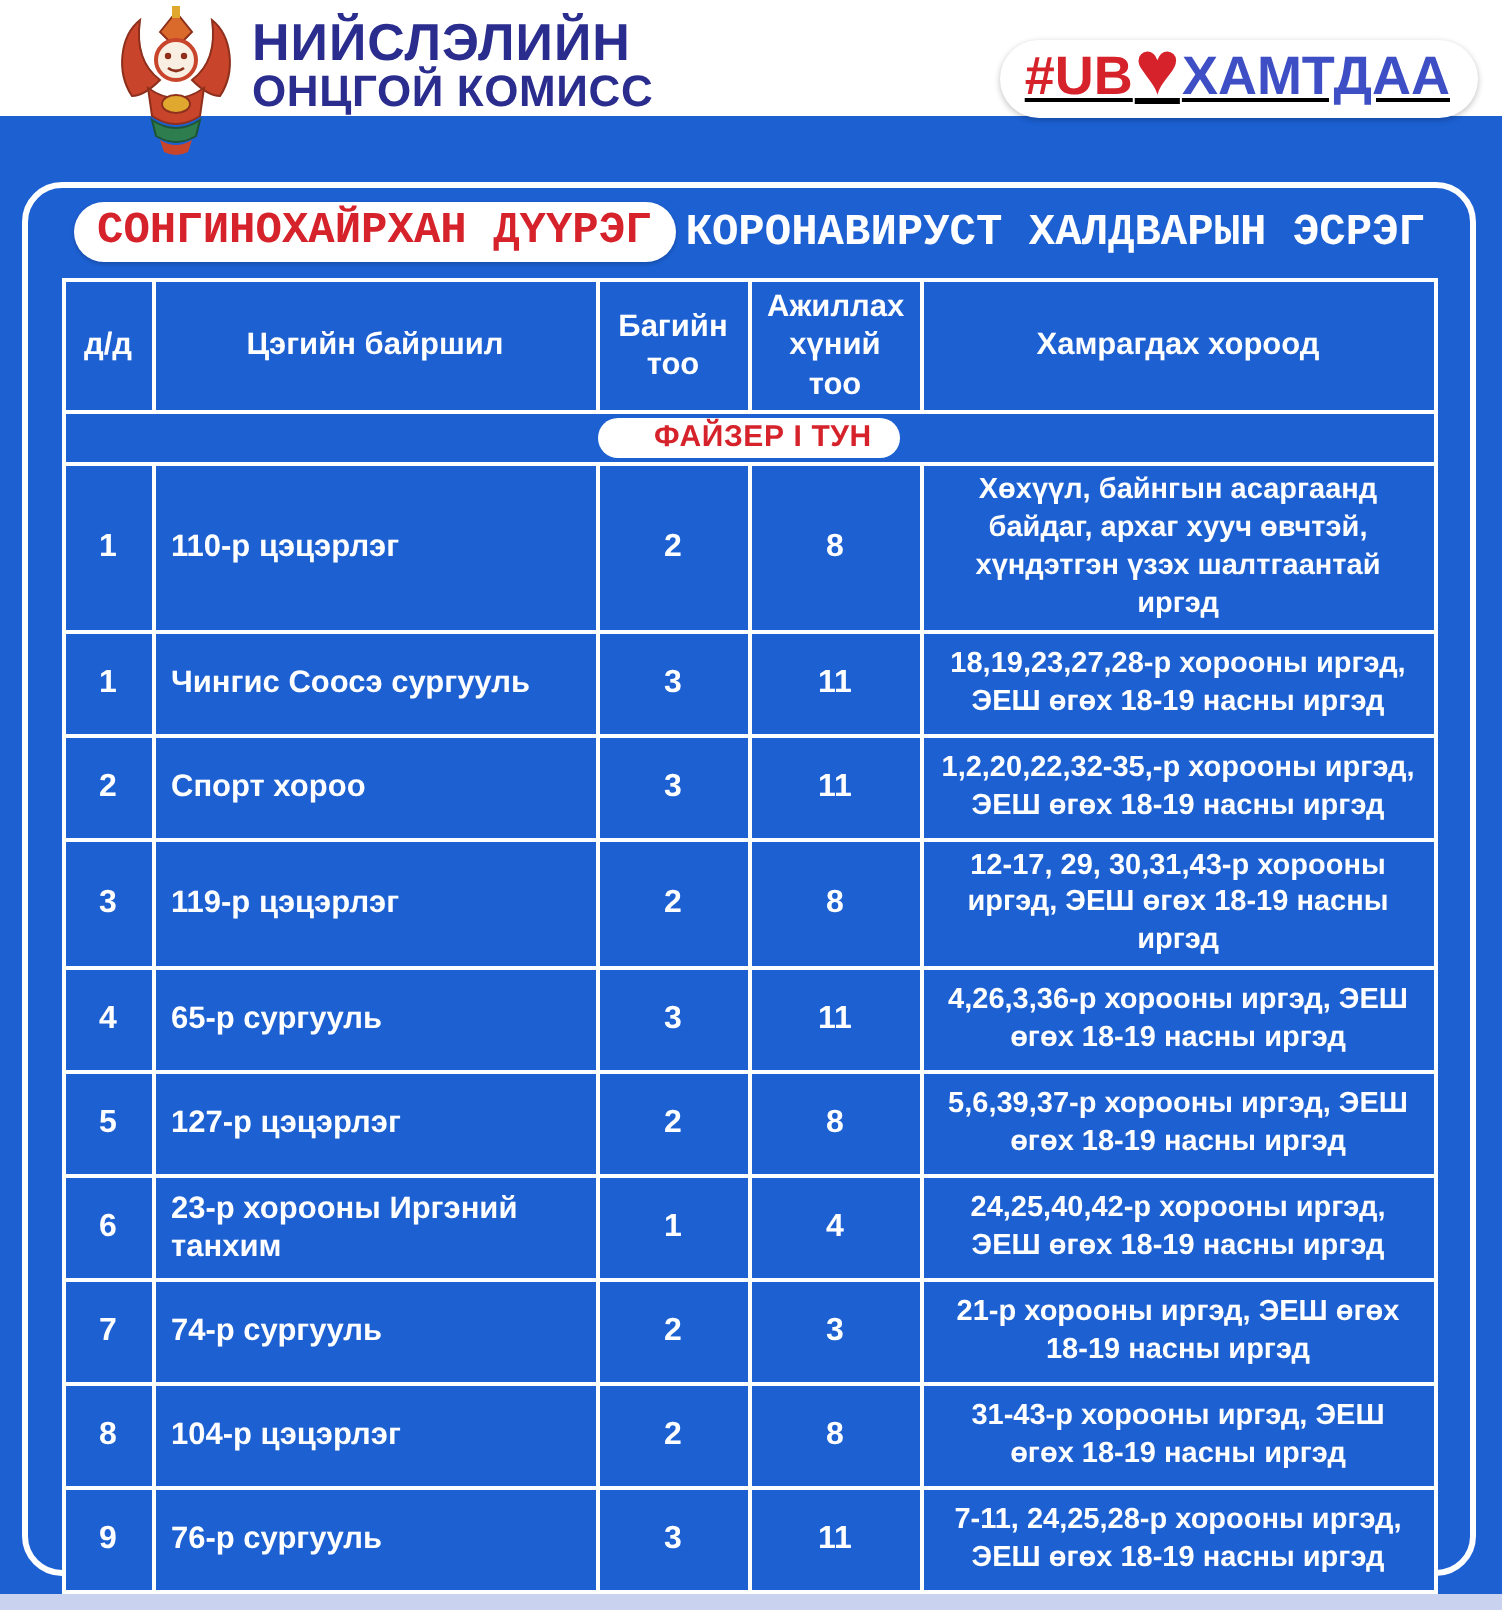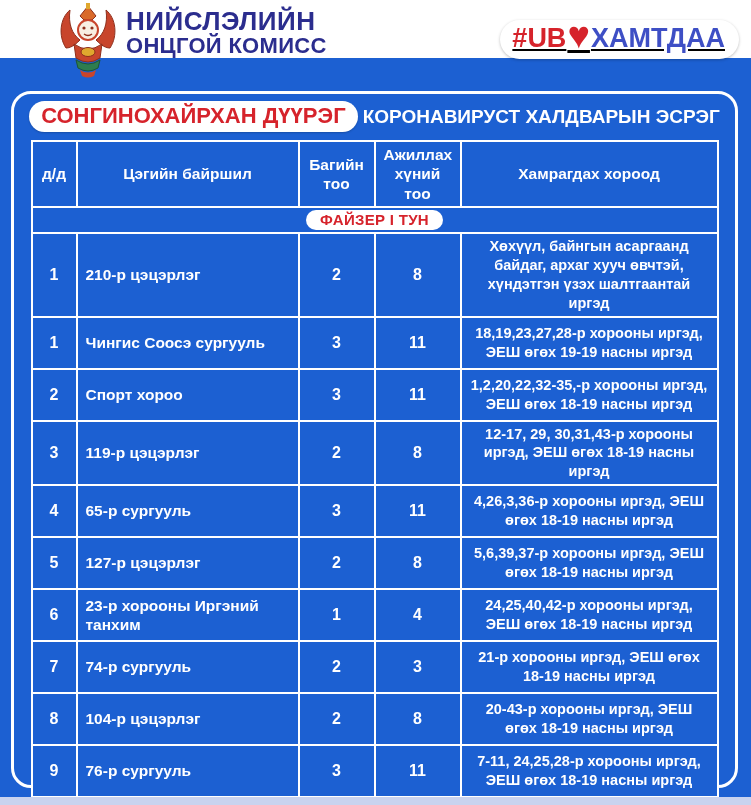--- a/index.html
+++ b/index.html
@@ -28,47 +28,47 @@
     position:absolute;left:0;top:58px;right:0;bottom:8px;
     background:#1c60d2;z-index:1;
   }
   .frame{
     position:absolute;left:11px;right:13px;top:33px;bottom:9px;
     border:3px solid #ffffff;border-radius:20px;
     padding:7px 0 0 0;
   }
   
   .title-block{text-align:center;color:#ffffff;font-weight:bold;}
-  .title-line1{display:flex;align-items:center;justify-content:center;gap:5px;}
+  .title-line1{display:flex;align-items:center;justify-content:center;gap:5px;font-family:Liberation Mono, monospace;}
   .district-pill{
     background:#ffffff;color:#d6232b;border-radius:17px;
     font-size:22px;font-weight:bold;padding:2px 12px 3px 12px;
     box-shadow:0 1px 2px rgba(0,0,0,.2);white-space:nowrap;
   }
-  .title-rest{font-size:19px;}
+  .title-rest{font-size:22px;}
   .title-line2{font-size:17.5px;margin-top:3px;letter-spacing:.2px;}
   
   table.sched{
     border-collapse:collapse;table-layout:fixed;
     width:686px;margin:8px auto 0 auto;
     color:#ffffff;font-weight:bold;
   }
   table.sched td, table.sched th{
     border:2px solid #ffffff;background:#1c60d2;
     padding:3px 8px;vertical-align:middle;
   }
   th.hdr{font-size:15.5px;font-weight:bold;text-align:center;padding:5px 4px;line-height:1.25;height:44px;}
   td.c-num{text-align:center;font-size:16px;}
   td.c-loc{text-align:left;font-size:15.5px;line-height:1.25;}
   td.c-khoroo{text-align:center;font-size:14.5px;line-height:1.3;padding:3px 6px;}
   tr.section-row td{text-align:center;padding:2px 0;}
   .section-pill{
     display:inline-block;background:#ffffff;color:#d6232b;
     border-radius:13px;font-size:15px;font-weight:bold;
-    padding:1px 14px 2px 14px;letter-spacing:.3px;
+    padding:1px 14px 2px 28px;letter-spacing:.3px;
   }
   tr.data-row td{height:44px;}
   
   .bottom-strip{position:absolute;left:0;right:0;bottom:0;height:8px;background:#c9d3ef;z-index:2;}
 </style>
 </head>
 <body>
 
 <div class="top-band">
   <svg class="emblem" viewBox="0 0 64 76" xmlns="http://www.w3.org/2000/svg">
@@ -122,32 +122,32 @@
         <th class="hdr">Багийн тоо</th>
         <th class="hdr">Ажиллах хүний тоо</th>
         <th class="hdr">Хамрагдах хороод</th>
       </tr>
 
       <tr class="section-row">
         <td colspan="5"><span class="section-pill">ФАЙЗЕР I ТУН</span></td>
       </tr>
       <tr class="data-row">
         <td class="c-num">1</td>
-        <td class="c-loc">210-р цэцэрлэг</td>
+        <td class="c-loc">110-р цэцэрлэг</td>
         <td class="c-num">2</td>
         <td class="c-num">8</td>
         <td class="c-khoroo">Хөхүүл, байнгын асаргаанд байдаг, архаг хууч өвчтэй, хүндэтгэн үзэх шалтгаантай иргэд</td>
       </tr>
 
       <tr class="data-row">
         <td class="c-num">1</td>
         <td class="c-loc">Чингис Соосэ сургууль</td>
         <td class="c-num">3</td>
         <td class="c-num">11</td>
-        <td class="c-khoroo">18,19,23,27,28-р хорооны иргэд, ЭЕШ өгөх 19-19 насны иргэд</td>
+        <td class="c-khoroo">18,19,23,27,28-р хорооны иргэд, ЭЕШ өгөх 18-19 насны иргэд</td>
       </tr>
       <tr class="data-row">
         <td class="c-num">2</td>
         <td class="c-loc">Спорт хороо</td>
         <td class="c-num">3</td>
         <td class="c-num">11</td>
         <td class="c-khoroo">1,2,20,22,32-35,-р хорооны иргэд, ЭЕШ өгөх 18-19 насны иргэд</td>
       </tr>
       <tr class="data-row">
         <td class="c-num">3</td>
@@ -182,21 +182,21 @@
         <td class="c-loc">74-р сургууль</td>
         <td class="c-num">2</td>
         <td class="c-num">3</td>
         <td class="c-khoroo">21-р хорооны иргэд, ЭЕШ өгөх 18-19 насны иргэд</td>
       </tr>
       <tr class="data-row">
         <td class="c-num">8</td>
         <td class="c-loc">104-р цэцэрлэг</td>
         <td class="c-num">2</td>
         <td class="c-num">8</td>
-        <td class="c-khoroo">20-43-р хорооны иргэд, ЭЕШ өгөх 18-19 насны иргэд</td>
+        <td class="c-khoroo">31-43-р хорооны иргэд, ЭЕШ өгөх 18-19 насны иргэд</td>
       </tr>
       <tr class="data-row">
         <td class="c-num">9</td>
         <td class="c-loc">76-р сургууль</td>
         <td class="c-num">3</td>
         <td class="c-num">11</td>
         <td class="c-khoroo">7-11, 24,25,28-р хорооны иргэд, ЭЕШ өгөх 18-19 насны иргэд</td>
       </tr>
 
     </tbody>

